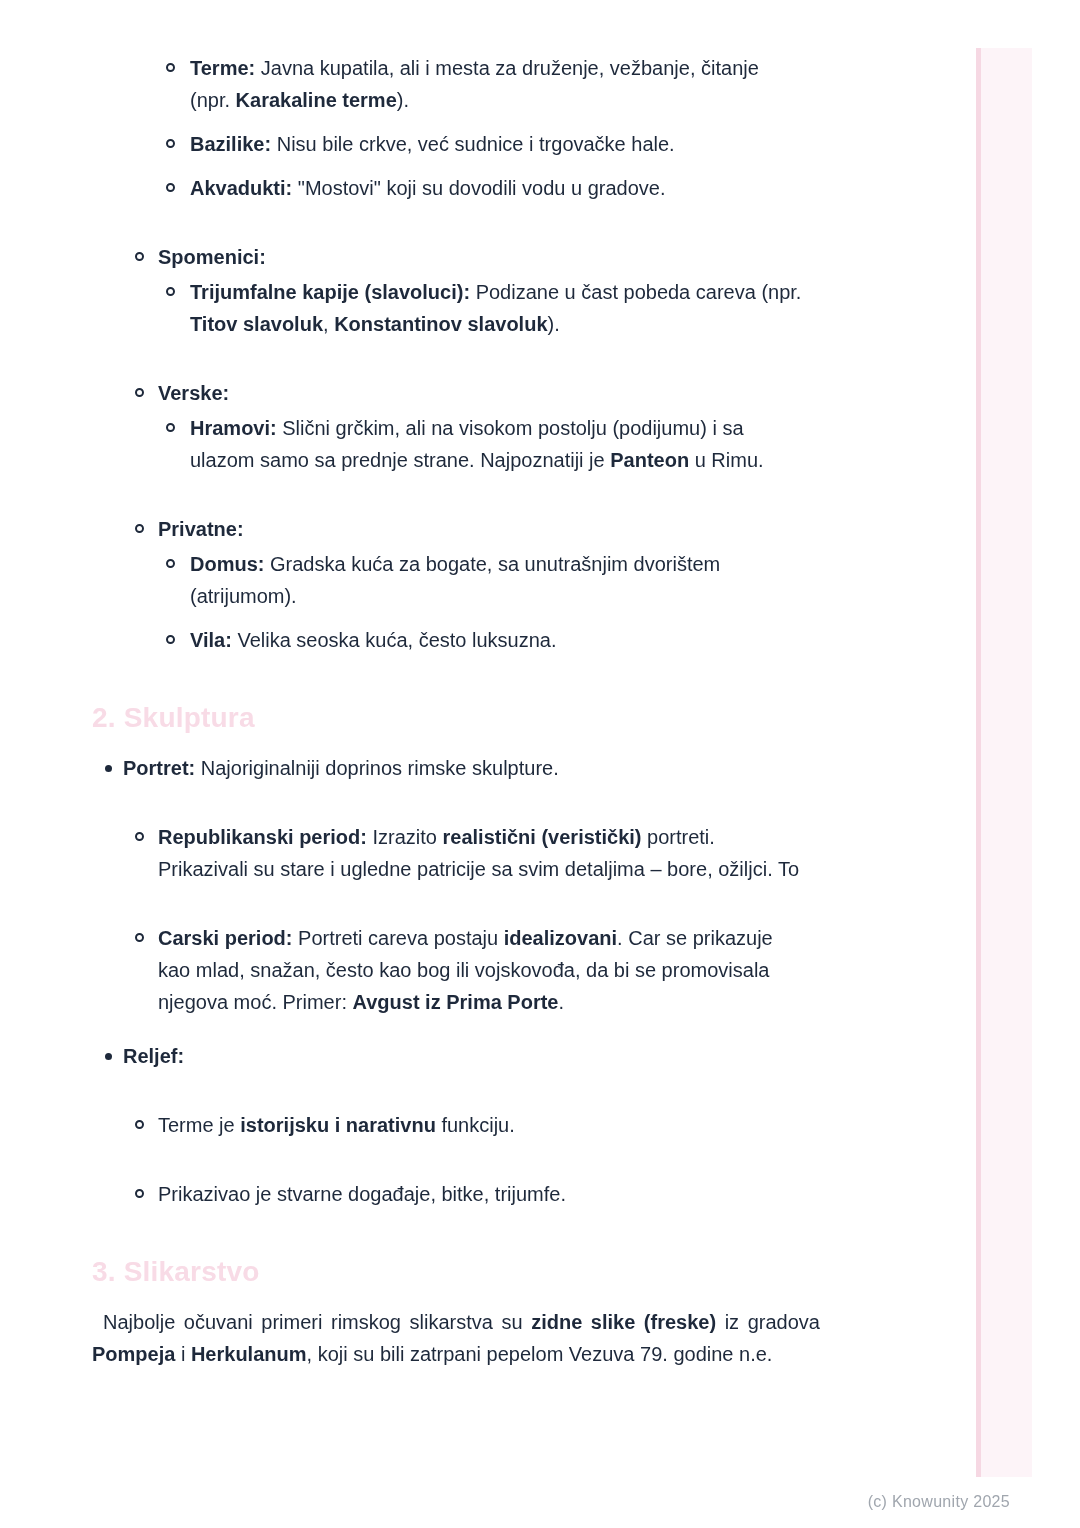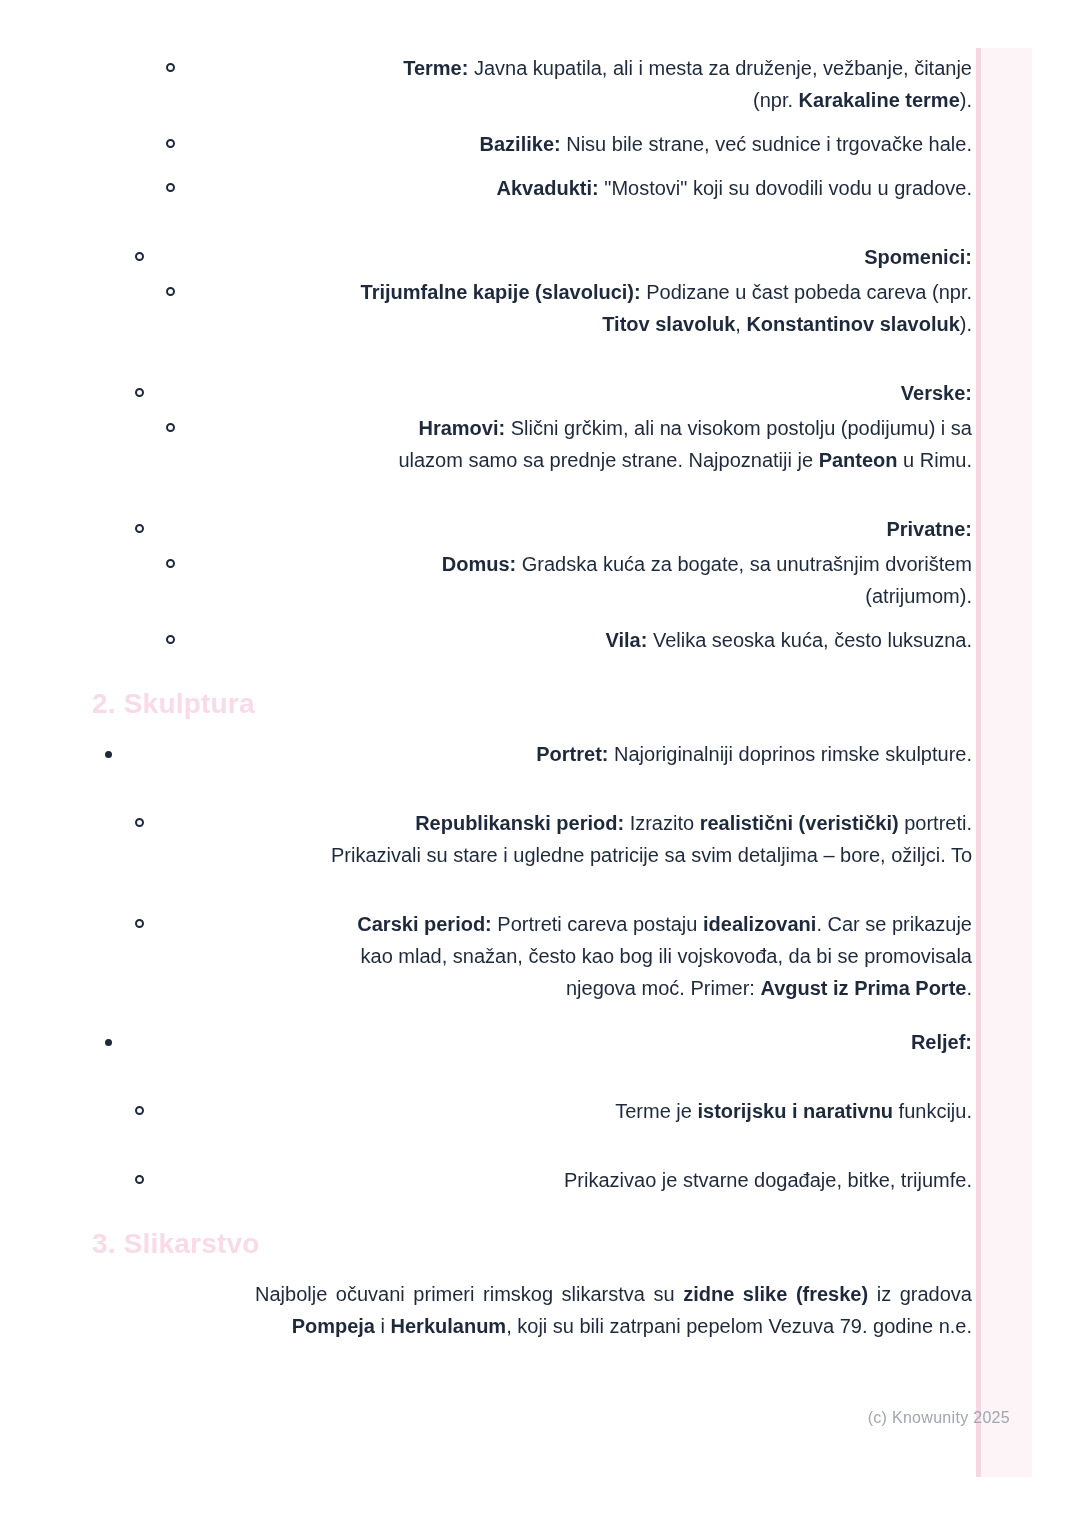--- a/index.html
+++ b/index.html
@@ -11,73 +11,73 @@
     font-family: "Liberation Sans", sans-serif;
     color: var(--text, #1e293b);
   }
   .content {
     position: absolute;
     left: 92px; top: 52px;
     width: 880px;
   }
   .li, .para { position: relative; }
   .txt { font-size: 20px; line-height: 32px; }
-  .line { white-space: pre; text-align: right; }
+  .line { white-space: pre; }
   strong { font-weight: 700; }
   .lvl1 > .txt { padding-left: 31px; }
   .lvl2 > .txt { padding-left: 66px; margin-top: 37px; }
   .lvl3 > .txt { padding-left: 98px; }
   .bullet { position: absolute; border-radius: 50%; box-sizing: content-box; }
   .disc   { width: 7px; height: 7px; background: var(--text, #1e293b); left: 13px; top: 13px; }
   .circle { width: 5px; height: 5px; border: 2px solid var(--text, #1e293b); background: transparent; }
   .lvl2 > .circle { left: 43px; top: 11px; }
   .lvl3 > .circle { left: 74px; top: 11px; }
   .gap-item  { margin-top: 12px; }
   .gap-child { margin-top: 3px; }
   .gap-group { margin-top: 22px; }
   .gap-none  { margin-top: 0; }
   .heading {
     font-size: 28px; line-height: 36px; font-weight: 700;
     color: var(--heading_accent, #f8dbe6);
-    margin: 30px 0 16px 0;
+    margin: 44px 0 16px 0;
     letter-spacing: 0.2px;
   }
-  .para .line:first-child { word-spacing: 3px; }
+  .para .line:first-child { word-spacing: 3px; margin-left: 11px; }
   .edge-strip {
     position: absolute;
     left: 976px; top: 48px;
     width: 51px; height: 1429px;
     background: var(--strip_fill, #fdf4f8);
     border-left: 5px solid var(--strip_edge, #f6d8e3);
     z-index: 1;
   }
   .footer {
     position: absolute;
-    top: 1408px; right: 70px;
+    top: 1492px; right: 70px;
     font-size: 16px; line-height: 20px;
     color: var(--footer_text, #a0a6ae);
     letter-spacing: 0.3px;
     z-index: 2;
   }
 </style>
 </head>
 <body>
 
 <div class="content">
     <div class="li lvl3 gap-none">
       <span class="bullet circle"></span>
       <div class="txt">
         <div class="line"><strong>Terme:</strong><span> Javna kupatila, ali i mesta za druženje, vežbanje, čitanje</span></div>
         <div class="line"><span>(npr. </span><strong>Karakaline terme</strong><span>).</span></div>
       </div>
     </div>
     <div class="li lvl3 gap-item">
       <span class="bullet circle"></span>
       <div class="txt">
-        <div class="line"><strong>Bazilike:</strong><span> Nisu bile strane, već sudnice i trgovačke hale.</span></div>
+        <div class="line"><strong>Bazilike:</strong><span> Nisu bile crkve, već sudnice i trgovačke hale.</span></div>
       </div>
     </div>
     <div class="li lvl3 gap-item">
       <span class="bullet circle"></span>
       <div class="txt">
         <div class="line"><strong>Akvadukti:</strong><span> "Mostovi" koji su dovodili vodu u gradove.</span></div>
       </div>
     </div>
     <div class="li lvl2 gap-group">
       <span class="bullet circle"></span>

